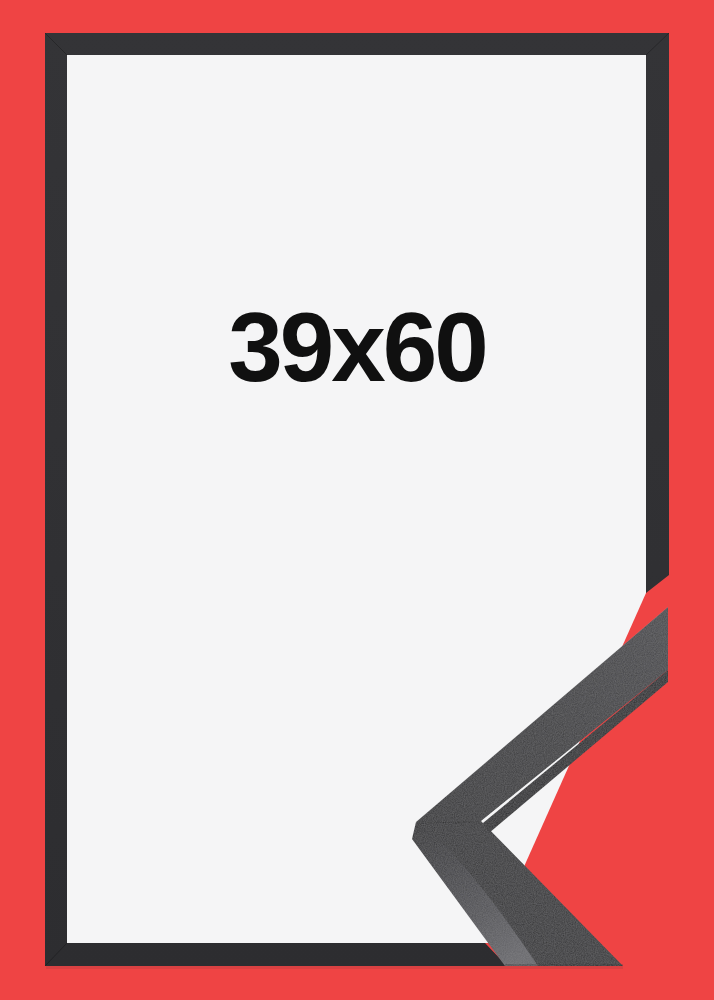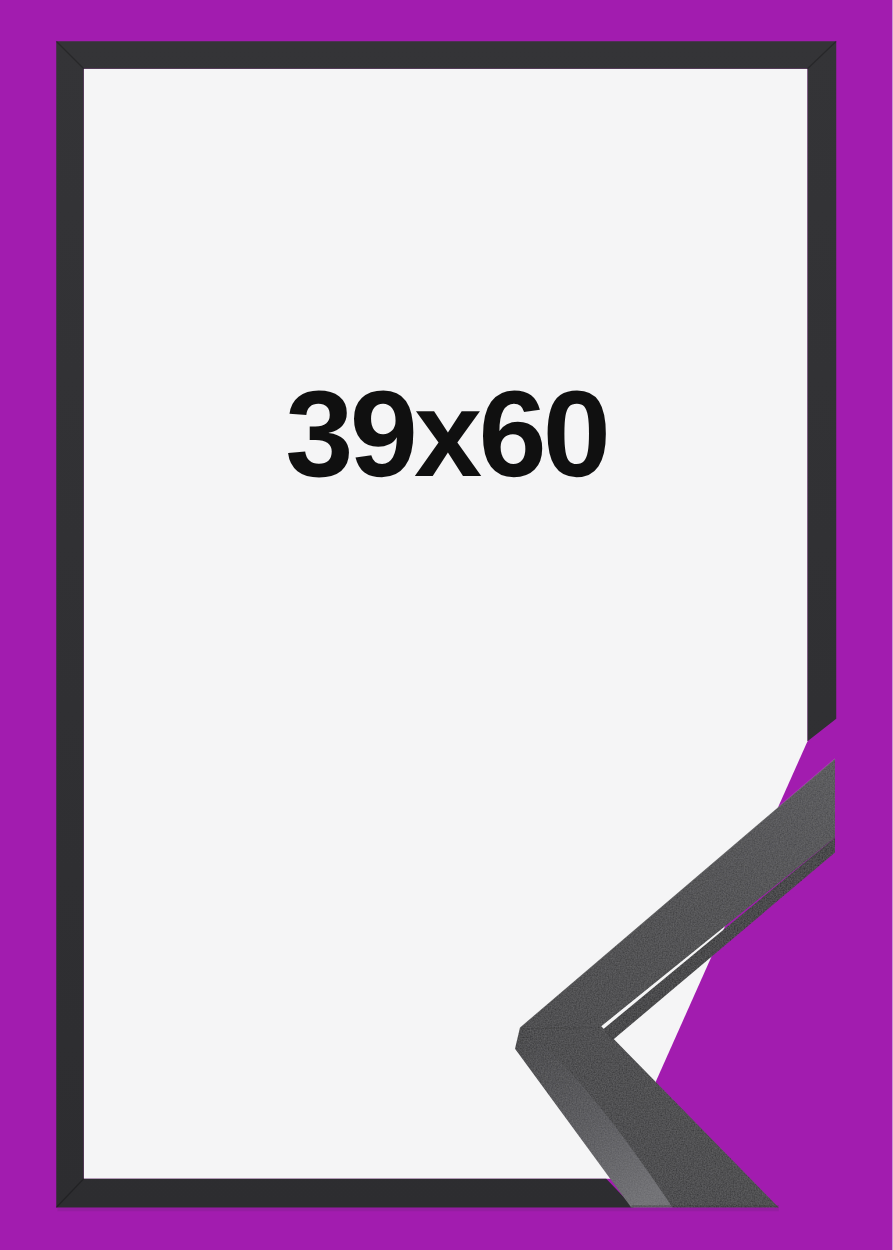--- a/index.html
+++ b/index.html
@@ -5,21 +5,21 @@
   html, body {
     margin: 0;
     padding: 0;
     background: #f0f0f1;
     font-family: "Liberation Sans", "DejaVu Sans", sans-serif;
   }
   .stage {
     position: relative;
     width: 714px;
     height: 1000px;
-    background: #a21caf;
+    background: #ef4444;
     overflow: hidden;
   }
   .stage svg {
     position: absolute;
     top: 0;
     left: 0;
     display: block;
   }
   .size-label {
     position: absolute;

